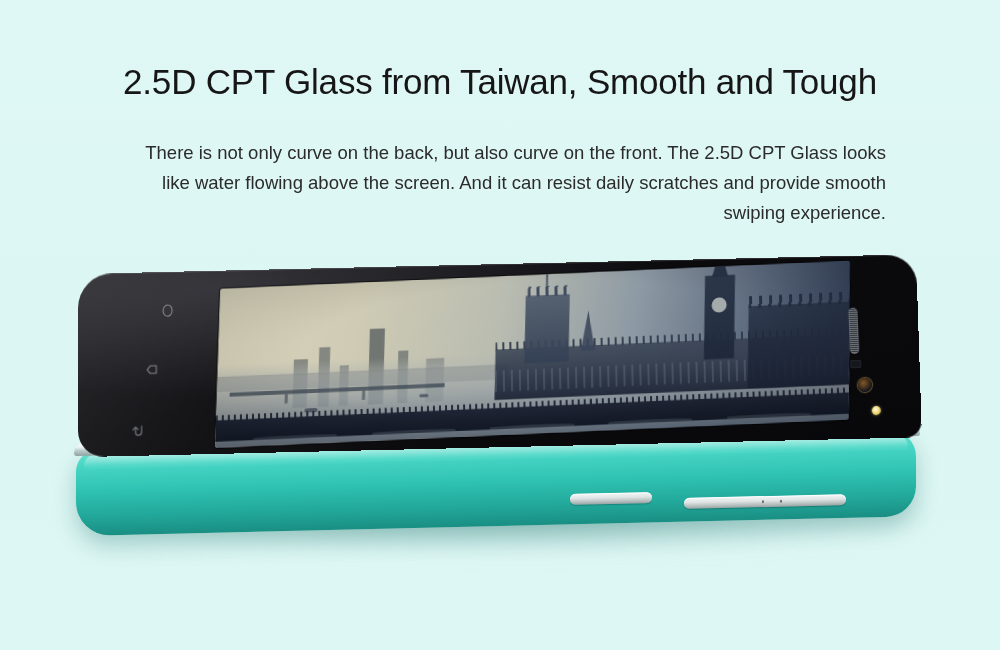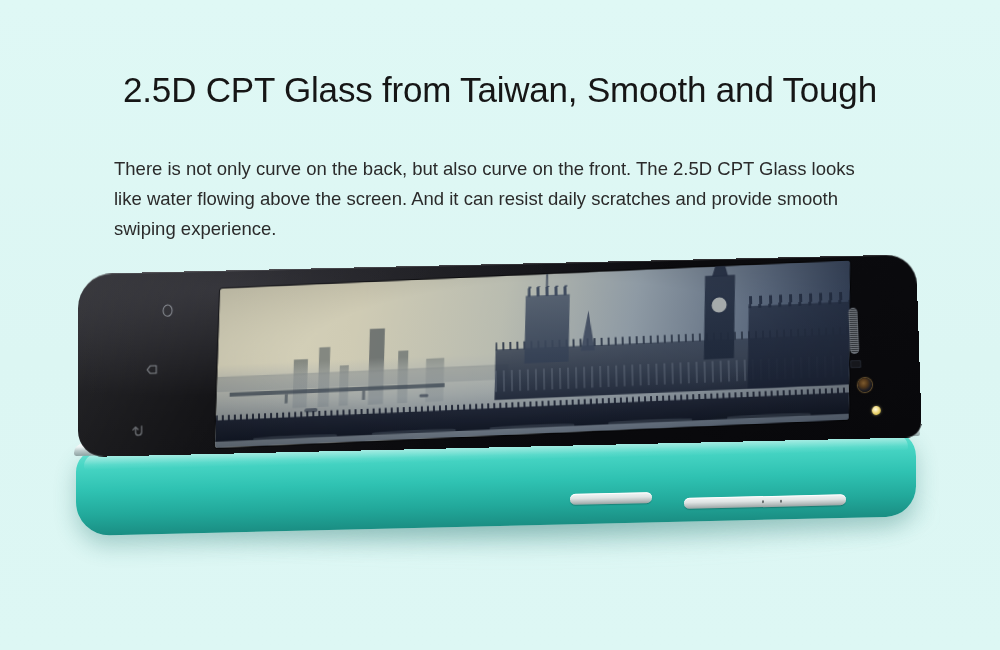--- a/index.html
+++ b/index.html
@@ -26,40 +26,40 @@
   
   .copy {
     position: absolute;
     left: 0;
     top: 0;
     width: 1000px;
     text-align: center;
   }
 
   .headline {
-    margin: 16px;
+    margin: 8px;
     padding-top: 52px;
     font-size: 35px;
     line-height: 44px;
     font-weight: 400;
     color: #161616;
     letter-spacing: -0.2px;
     font-family: "Liberation Sans", "DejaVu Sans", sans-serif;
     text-align: center;
   }
 
   .subcopy {
     margin: 0 auto;
     padding-top: 26px;
     width: 772px;
     font-size: 18.5px;
     line-height: 30px;
     font-weight: 400;
     color: #2b2b2b;
-    text-align: left;
+    text-align: right;
   }
 
   
   .phone-stage {
     position: absolute;
     left: 0;
     top: 0;
     width: 1000px;
     height: 650px;
     pointer-events: none;

